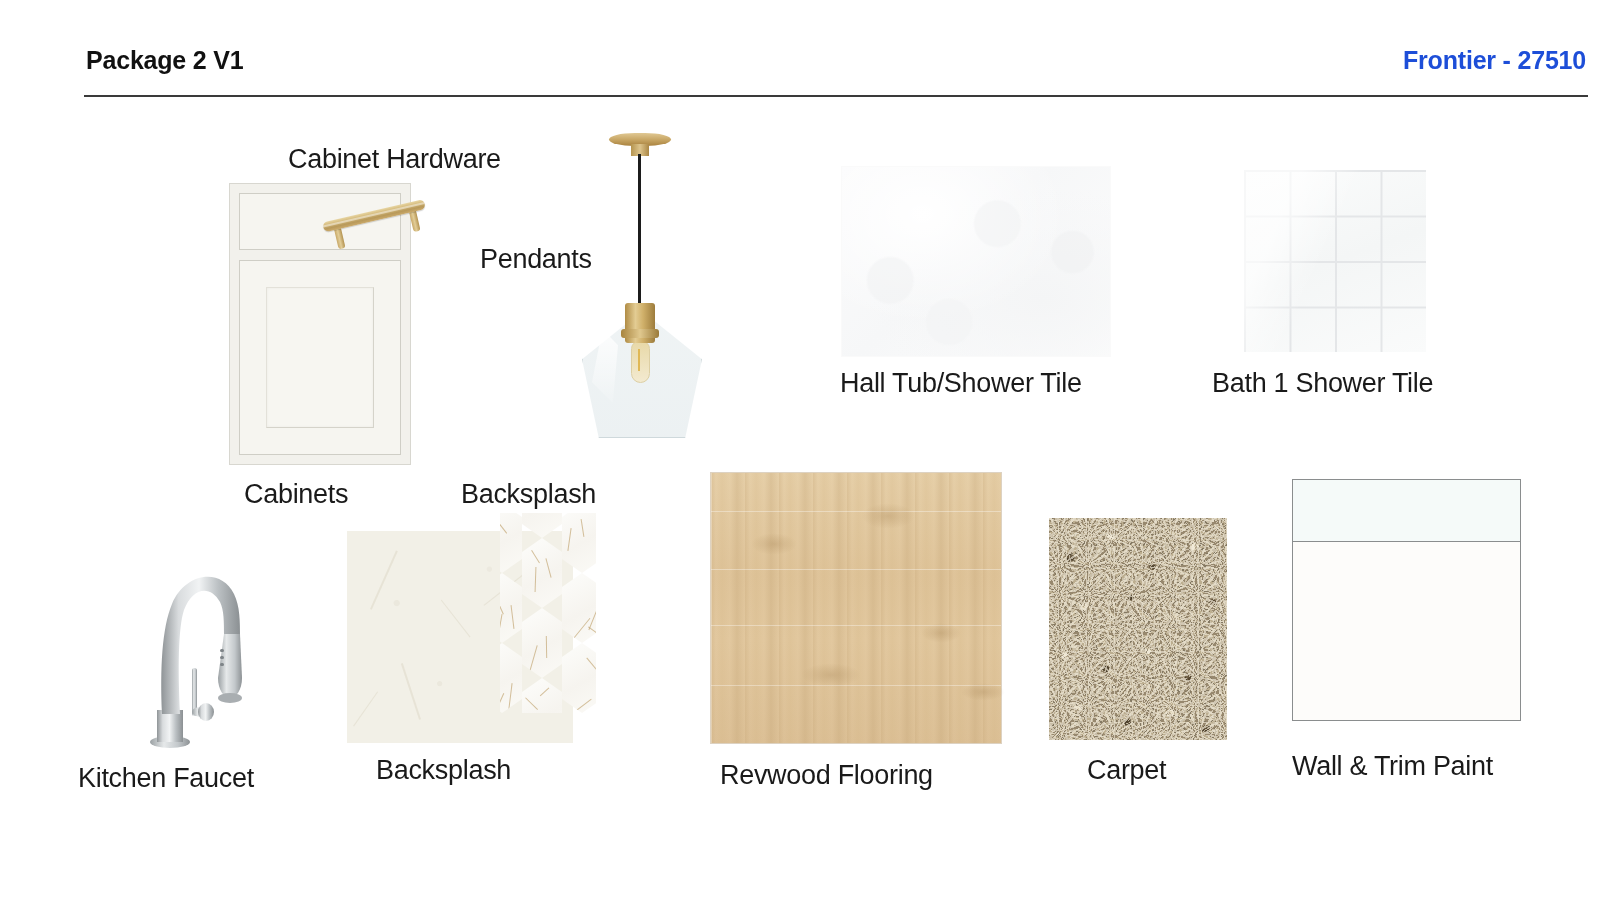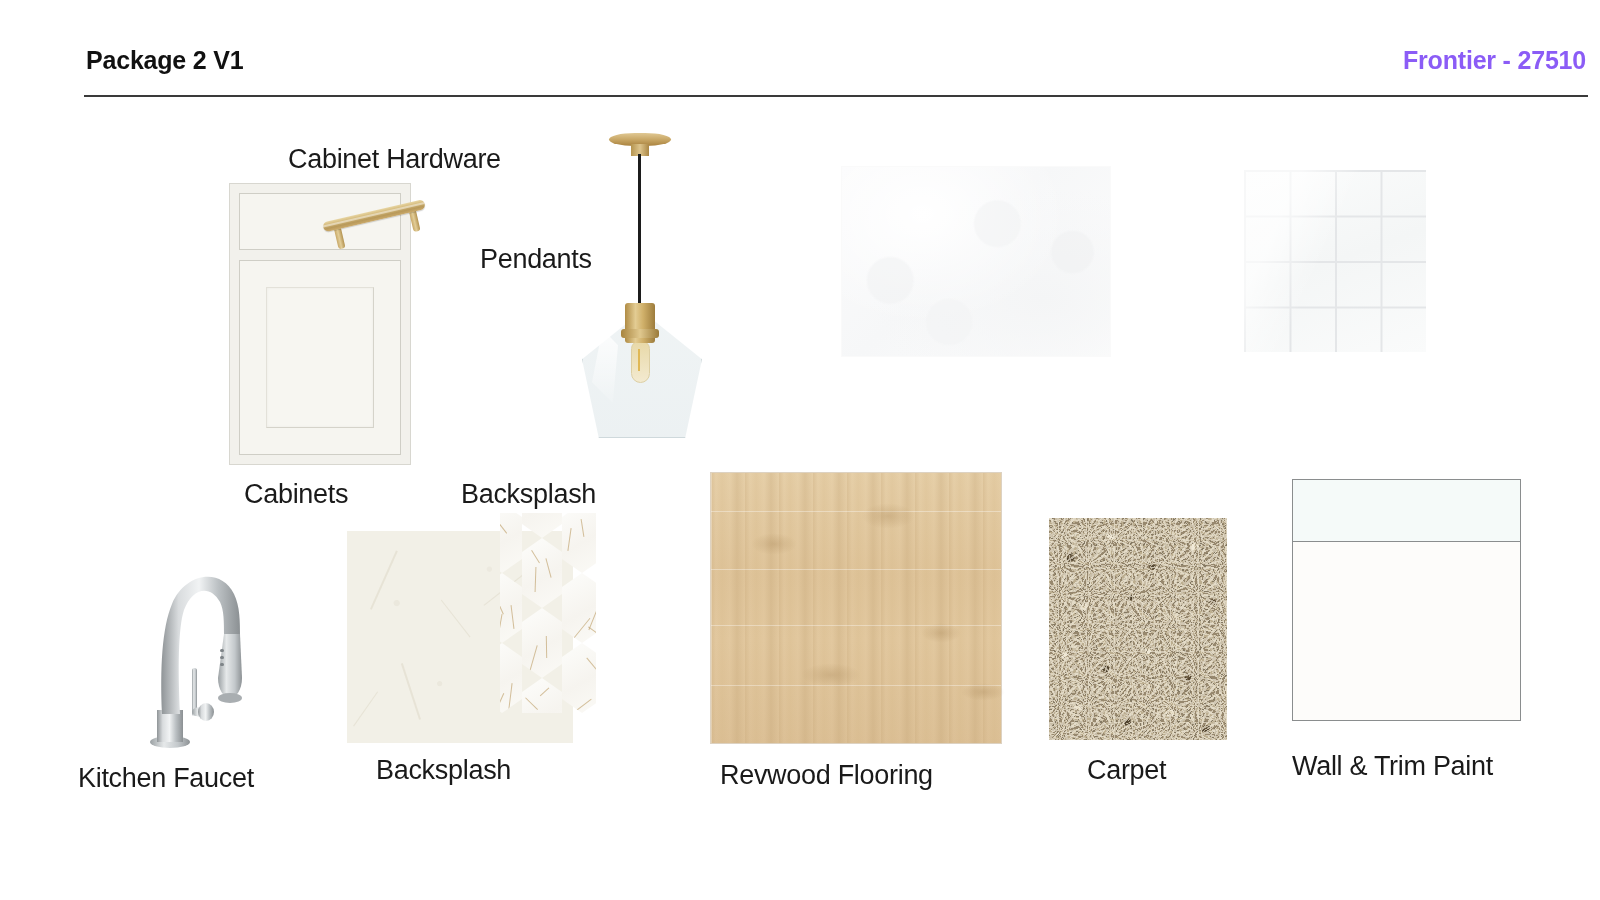--- a/index.html
+++ b/index.html
@@ -16,21 +16,21 @@
 
   
   .header{position:absolute;left:0;top:0;width:1600px;height:100px;}
   .header-title{
     position:absolute;left:50px;top:46px;
     font-size:25px;font-weight:bold;letter-spacing:-0.2px;color:#111;
     white-space:nowrap;
   }
   .header-community{
     position:absolute;right:50px;top:46px;
-    font-size:25px;font-weight:bold;letter-spacing:-0.2px;color:#8b5cf6;
+    font-size:25px;font-weight:bold;letter-spacing:-0.2px;color:#1d4ed8;
     white-space:nowrap;
   }
   .header-rule{
     position:absolute;left:48px;top:95px;width:1504px;height:2px;background:#3a3a3a;
   }
 
   
   .label{
     position:absolute;
     font-size:27px;font-weight:400;color:#1a1a1a;
@@ -449,20 +449,22 @@
 
   <div class="swatch" id="paint">
     <div class="trim"></div>
     <div class="wall"></div>
   </div>
 
   <div class="label" id="lbl-cabinet-hardware">Cabinet Hardware</div>
   <div class="label" id="lbl-cabinets">Cabinets</div>
   <div class="label" id="lbl-pendants">Pendants</div>
   <div class="label" id="lbl-backsplash">Backsplash</div>
+  <div class="label" id="lbl-hall-tile">Hall Tub/Shower Tile</div>
+  <div class="label" id="lbl-bath-tile">Bath 1 Shower Tile</div>
   <div class="label" id="lbl-kitchen-faucet">Kitchen Faucet</div>
   <div class="label" id="lbl-countertops">Backsplash</div>
   <div class="label" id="lbl-revwood">Revwood Flooring</div>
   <div class="label" id="lbl-carpet">Carpet</div>
   <div class="label" id="lbl-paint">Wall &amp; Trim Paint</div>
 
 
 </div>
 
 </body></html>

